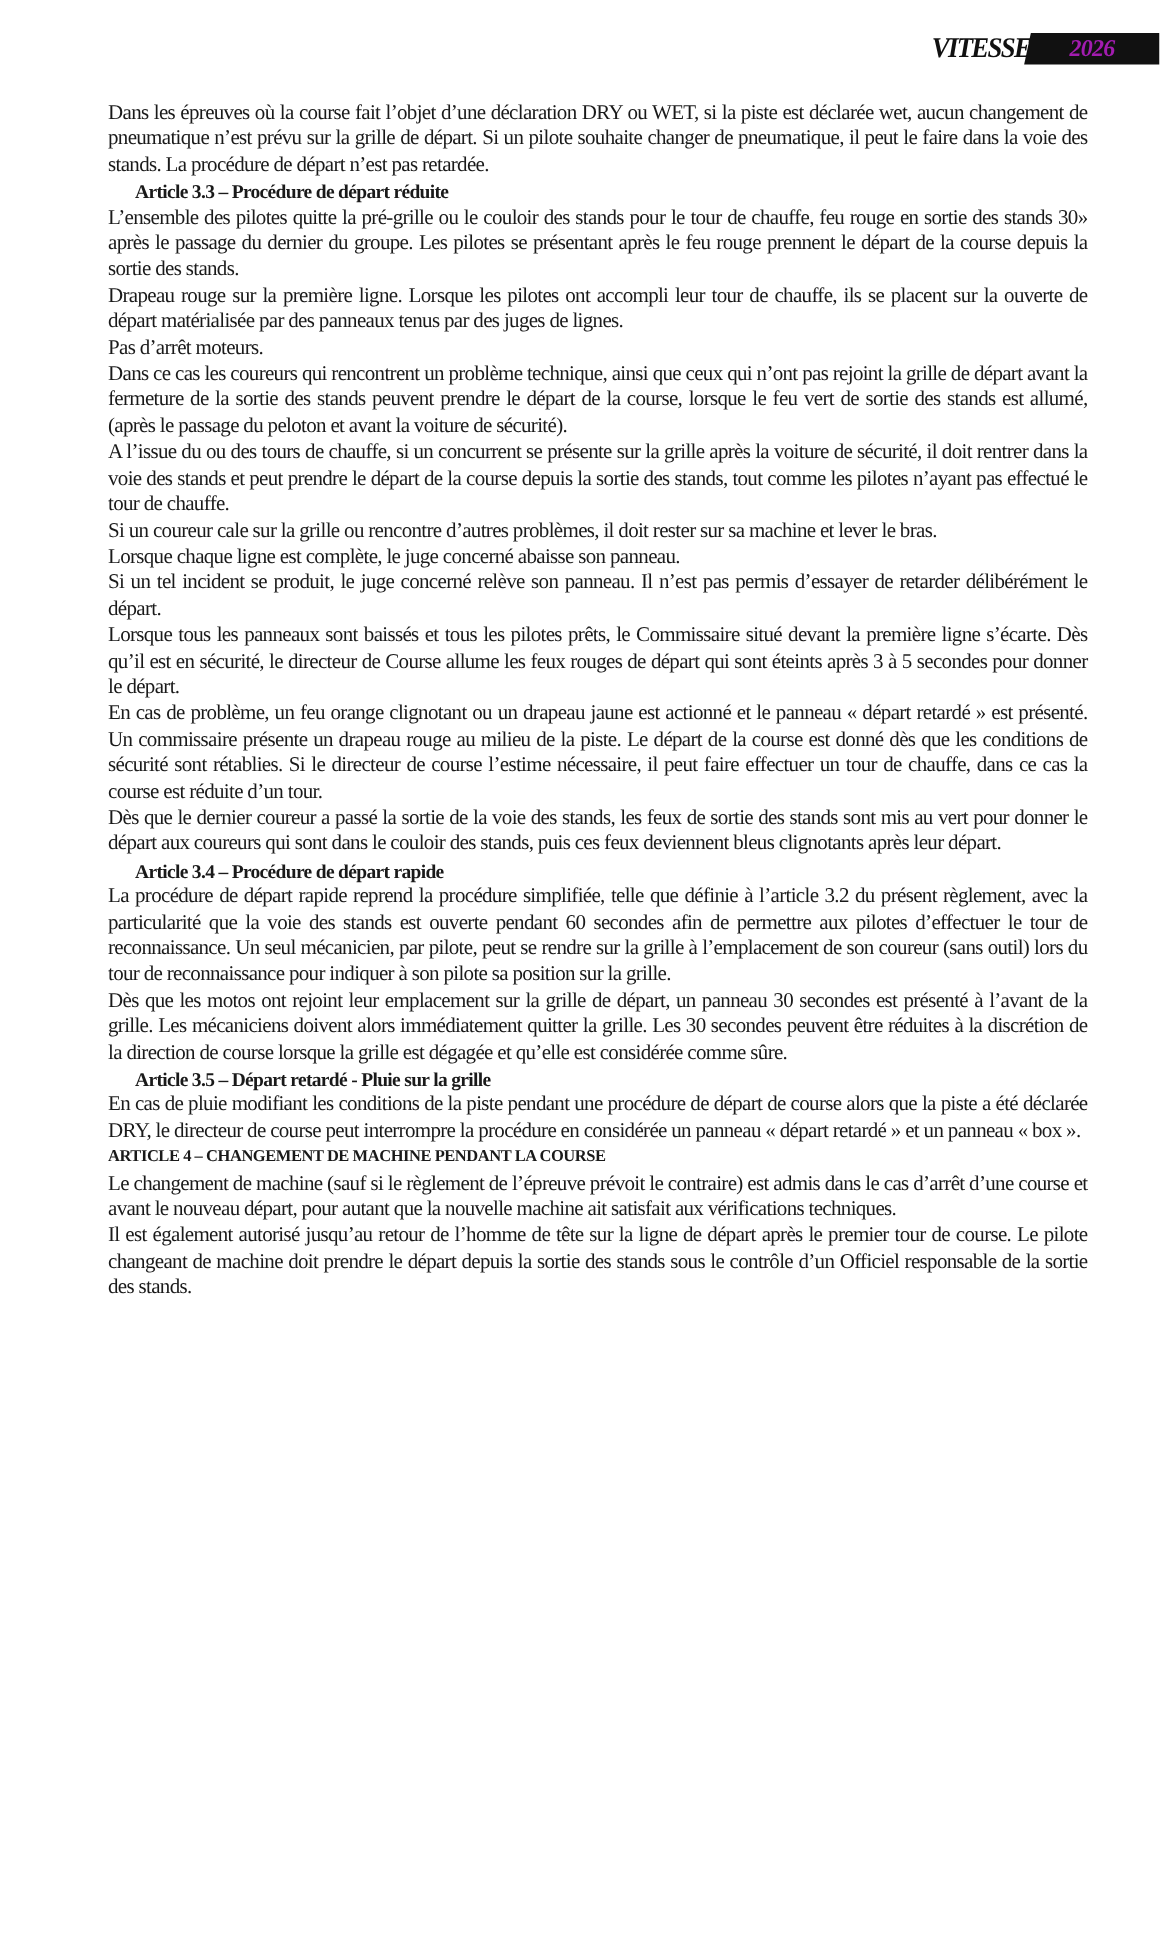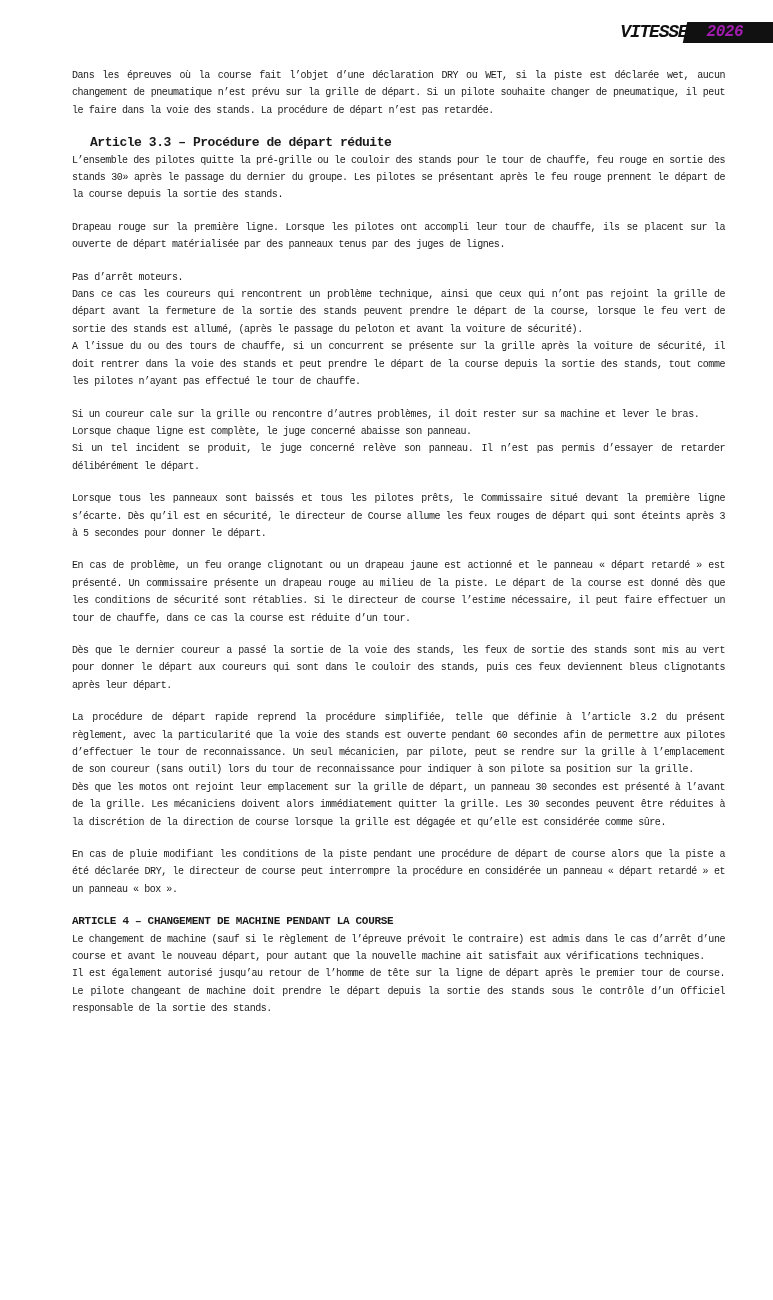--- a/index.html
+++ b/index.html
@@ -6,21 +6,21 @@
     margin: 0;
     padding: 0;
     background: #ffffff;
   }
   .page {
     position: relative;
     width: 773px;
     height: 1300px;
     background: #ffffff;
     overflow: hidden;
-    font-family: Liberation Mono, monospace;
+    font-family: Liberation Serif, serif;
     color: #1a1a1a;
   }
   
   .logo {
     position: absolute;
     top: 22px;
     left: 0;
     right: 0;
     height: 22px;
   }
@@ -61,24 +61,24 @@
     text-align: right;
   }
   
   .content {
     position: absolute;
     left: 72px;
     top: 67px;
     width: 653px;
   }
   .block { margin: 0; }
-  .block + .block { margin-top: 15px; }
+  .block + .block { }
   .para {
     margin: 0;
-    font-size: 10px;
+    font-size: 14px;
     line-height: 17.4px;
     letter-spacing: -0.45px;
     text-align: justify;
     hyphens: auto;
     -webkit-hyphens: auto;
   }
   .heading {
     margin: 0;
     font-size: 13px;
     line-height: 17.4px;
@@ -145,25 +145,27 @@
 
     <div class="block">
       <p class="para">En cas de problème, un feu orange clignotant ou un drapeau jaune est actionné et le panneau « départ retardé » est présenté. Un commissaire présente un drapeau rouge au milieu de la piste. Le départ de la course est donné dès que les conditions de sécurité sont rétablies. Si le directeur de course l’estime nécessaire, il peut faire effectuer un tour de chauffe, dans ce cas la course est réduite d’un tour.</p>
     </div>
 
     <div class="block">
       <p class="para">Dès que le dernier coureur a passé la sortie de la voie des stands, les feux de sortie des stands sont mis au vert pour donner le départ aux coureurs qui sont dans le couloir des stands, puis ces feux deviennent bleus clignotants après leur départ.</p>
     </div>
 
     <div class="block">
+      <p class="heading">Article 3.4 – Procédure de départ rapide</p>
       <p class="para">La procédure de départ rapide reprend la procédure simplifiée, telle que définie à l’article 3.2 du présent règlement, avec la particularité que la voie des stands est ouverte pendant 60 secondes afin de permettre aux pilotes d’effectuer le tour de reconnaissance. Un seul mécanicien, par pilote, peut se rendre sur la grille à l’emplacement de son coureur (sans outil) lors du tour de reconnaissance pour indiquer à son pilote sa position sur la grille.</p>
       <p class="para">Dès que les motos ont rejoint leur emplacement sur la grille de départ, un panneau 30 secondes est présenté à l’avant de la grille. Les mécaniciens doivent alors immédiatement quitter la grille. Les 30 secondes peuvent être réduites à la discrétion de la direction de course lorsque la grille est dégagée et qu’elle est considérée comme sûre.</p>
     </div>
 
     <div class="block">
+      <p class="heading">Article 3.5 – Départ retardé - Pluie sur la grille</p>
       <p class="para">En cas de pluie modifiant les conditions de la piste pendant une procédure de départ de course alors que la piste a été déclarée DRY, le directeur de course peut interrompre la procédure en considérée un panneau « départ retardé » et un panneau « box ».</p>
     </div>
 
     <div class="block">
       <p class="heading heading-caps">ARTICLE 4 – CHANGEMENT DE MACHINE PENDANT LA COURSE</p>
       <p class="para">Le changement de machine (sauf si le règlement de l’épreuve prévoit le contraire) est admis dans le cas d’arrêt d’une course et avant le nouveau départ, pour autant que la nouvelle machine ait satisfait aux vérifications techniques.</p>
       <p class="para">Il est également autorisé jusqu’au retour de l’homme de tête sur la ligne de départ après le premier tour de course. Le pilote changeant de machine doit prendre le départ depuis la sortie des stands sous le contrôle d’un Officiel responsable de la sortie des stands.</p>
     </div>
 
   </div>

